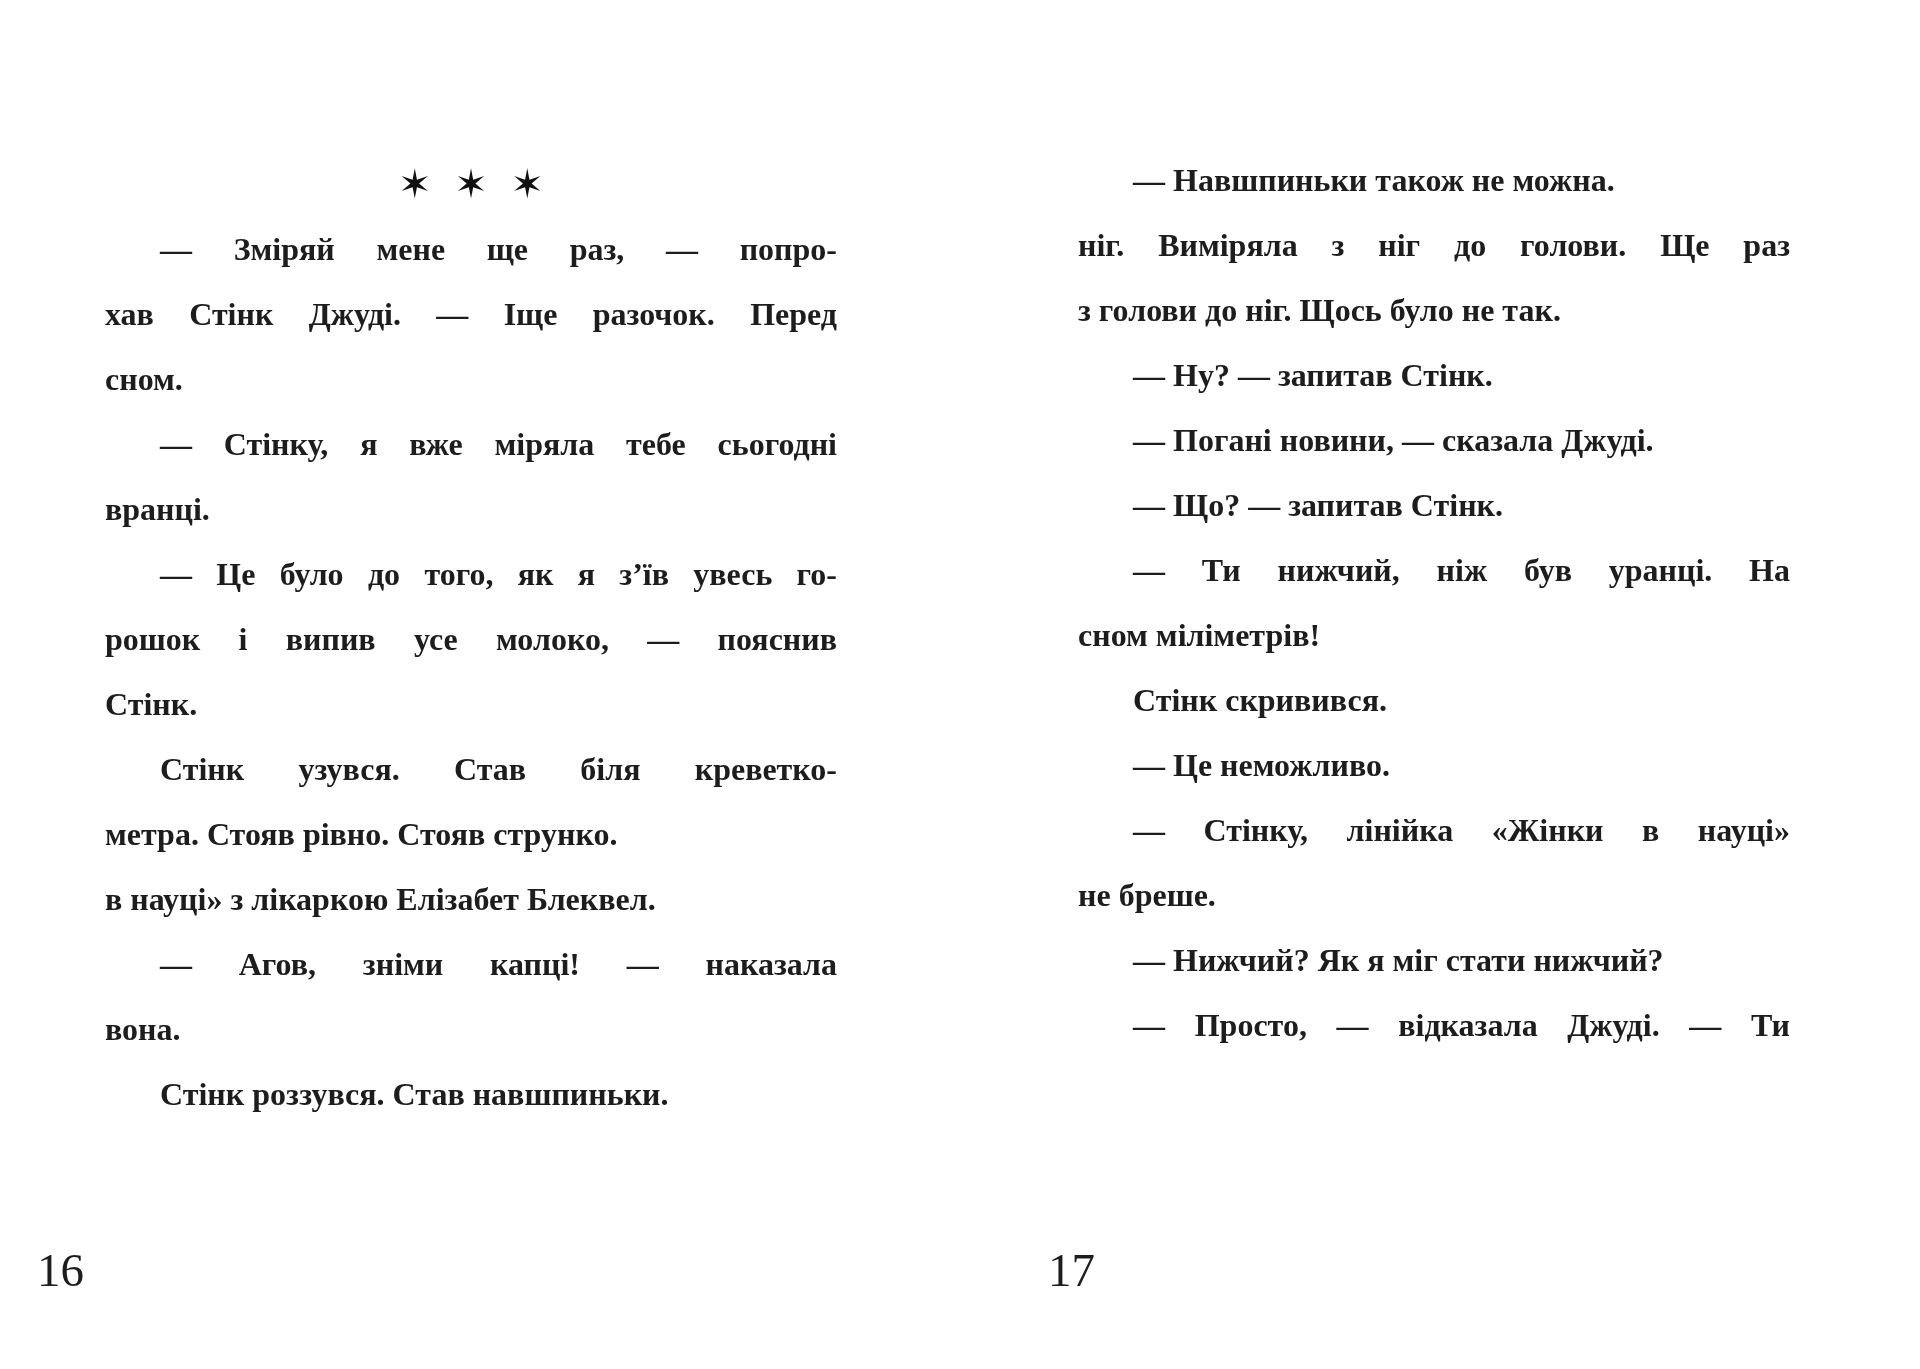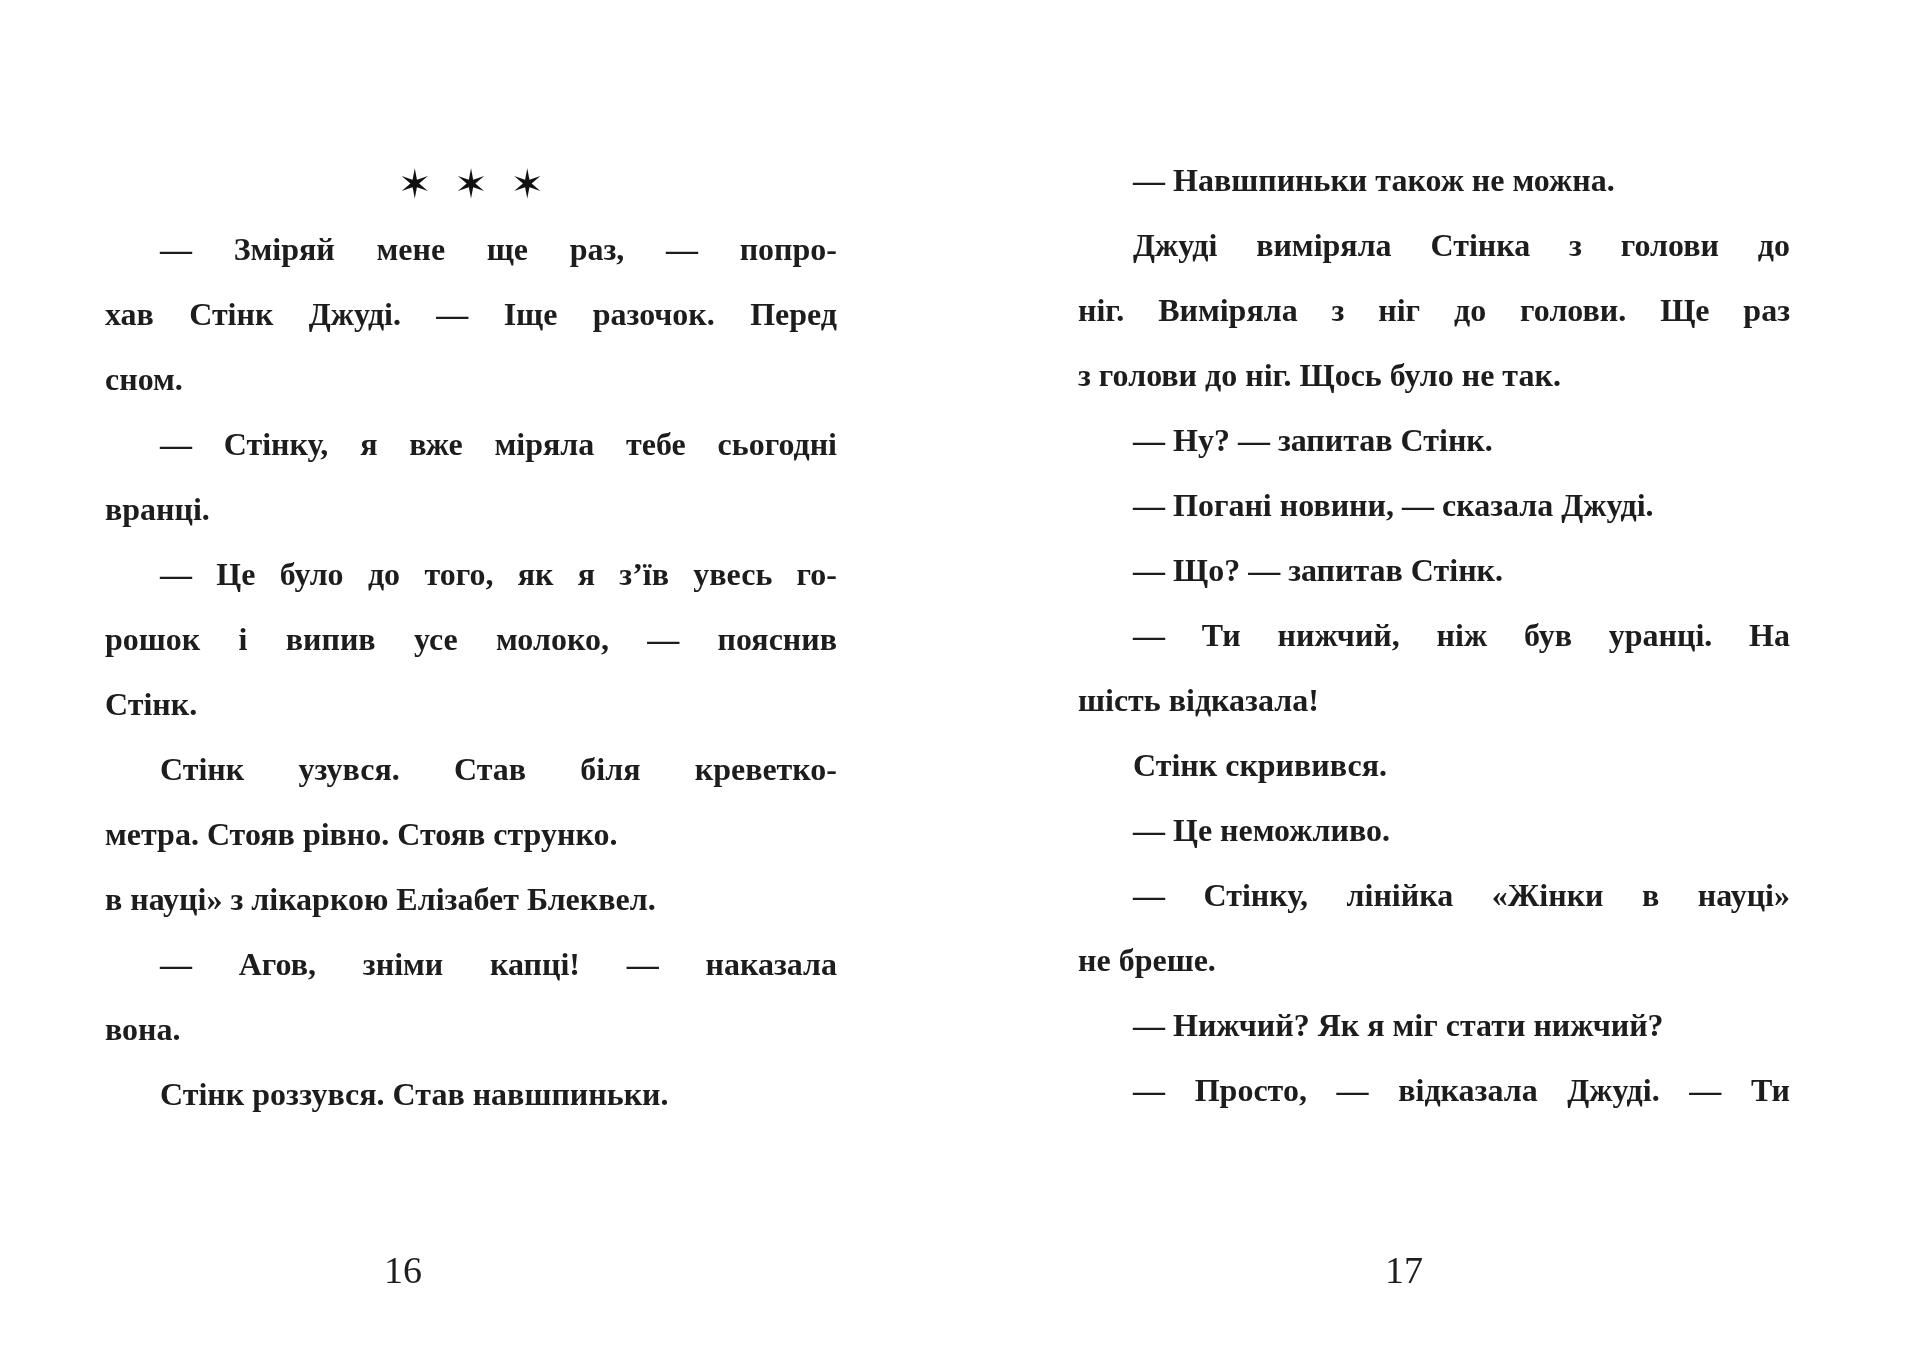--- a/index.html
+++ b/index.html
@@ -55,22 +55,22 @@
     text-align-last: justify;
   }
   .line.ind {
     text-indent: 55px;
   }
   .page-number {
     position: absolute;
     top: 1240px;
     height: 60px;
     line-height: 60px;
-    font-size: 38px;
-    text-align: center;
+    font-size: 47px;
+    text-align: left;
     transform: translateX(-68px);
   }
   .pn-left {
     left: 105px;
     width: 732px;
   }
   .pn-right {
     left: 1116px;
     width: 712px;
   }
@@ -96,28 +96,27 @@
         <div class="line">в науці» з лікаркою Елізабет Блеквел.</div>
         <div class="line j ind">— Агов, зніми капці! — наказала</div>
         <div class="line">вона.</div>
         <div class="line ind">Стінк роззувся. Став навшпиньки.</div>
       </div>
   </div>
 
   <div class="text-column col-right">
     <div>
         <div class="line ind">— Навшпиньки також не можна.</div>
-        <div class="line j ind">Джуді виміряла Стінка з голови до</div>
         <div class="line j">ніг. Виміряла з ніг до голови. Ще раз</div>
         <div class="line">з голови до ніг. Щось було не так.</div>
         <div class="line ind">— Ну? — запитав Стінк.</div>
         <div class="line ind">— Погані новини, — сказала Джуді.</div>
         <div class="line ind">— Що? — запитав Стінк.</div>
         <div class="line j ind">— Ти нижчий, ніж був уранці. На</div>
-        <div class="line">шість відказала!</div>
+        <div class="line">сном міліметрів!</div>
         <div class="line ind">Стінк скривився.</div>
         <div class="line ind">— Це неможливо.</div>
         <div class="line j ind">— Стінку, лінійка «Жінки в науці»</div>
         <div class="line">не бреше.</div>
         <div class="line ind">— Нижчий? Як я міг стати нижчий?</div>
         <div class="line j ind">— Просто, — відказала Джуді. — Ти</div>
       </div>
   </div>
 
   <div class="page-number pn-left">16</div>

